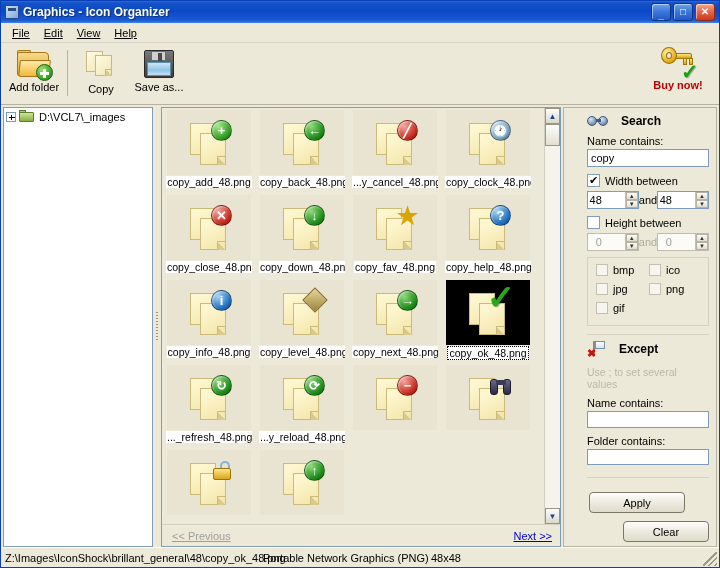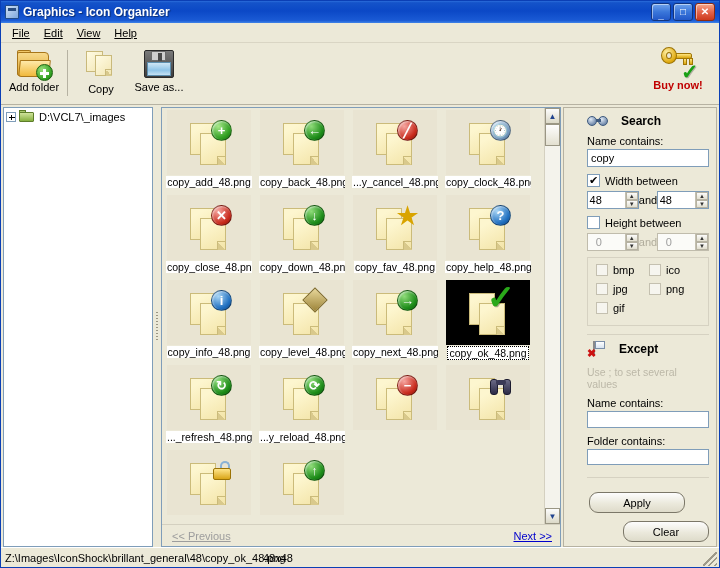--- a/index.html
+++ b/index.html
@@ -374,21 +374,21 @@
     background: linear-gradient(to bottom,#ffffff,#d7e3f0);
     border:1px solid #7a8ea8;
   }
   .except-ico .pole { position:absolute; left:6px; top:0; width:2px; height:15px; background:#8a8a8a; }
   .except-ico .x { position:absolute; left:0; bottom:-1px; color:#c11; font-size:11px; font-weight:bold; line-height:10px; }
   .hint { color:#bcb8a8; margin: 3px 0 6px 0; font-size:10.5px; }
 
   .btnrow { margin-top:8px; }
   .btn {
     height:21px; background: linear-gradient(to bottom,#fdfdfd,#ebe9dc 55%,#dedbca);
-    border:1px solid #7b7768; border-radius:9px;
+    border:1px solid #7b7768; border-radius:4px;
     display:flex; align-items:center; justify-content:center;
     font-size:11px; color:#000;
   }
   .btn.apply { width:96px; margin-left:2px; }
   .btn.clear { width:86px; margin-left:auto; }
 
   
   .statusbar {
     height: 20px; flex:none;
     background:#ece9d8;
@@ -982,17 +982,18 @@
         </div>
         <div class="btnrow" style="display:flex;">
           <div class="btn clear">Clear</div>
         </div>
 
       </div>
     </div>
 
     <div class="statusbar">
       <div class="st-seg p1">Z:\Images\IconShock\brillant_general\48\copy_ok_48.png</div>
+      <div class="st-seg p2">Portable Network Graphics (PNG)</div>
       <div class="st-seg">48x48</div>
       <div class="grip"></div>
     </div>
   </div>
 </div>
 
 </body></html>

